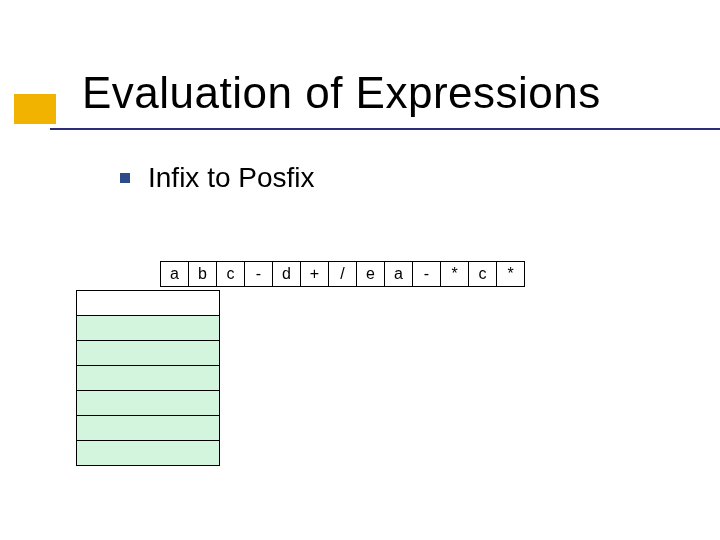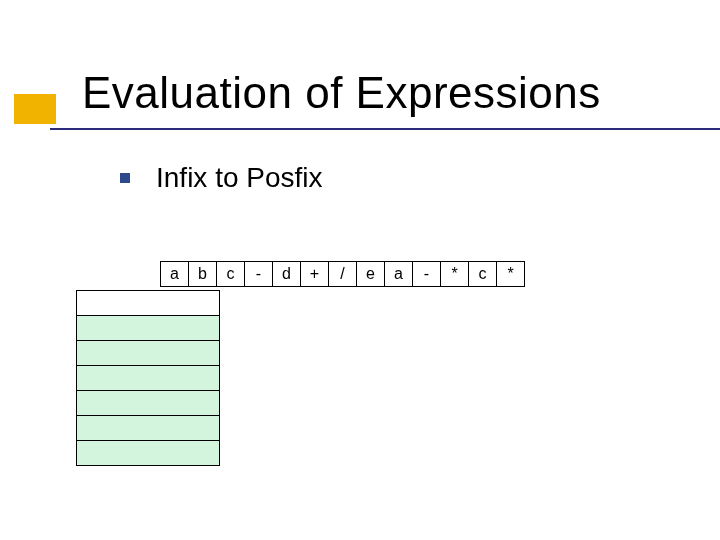--- a/index.html
+++ b/index.html
@@ -46,21 +46,21 @@
   .bullets {
     position: absolute;
     left: 120px;
     top: 158px;
     font-size: 28px;
     line-height: 1.45;
   }
   .bullet-row {
     display: flex;
     align-items: center;
-    gap: 26px;
+    gap: 18px;
   }
   .sq {
     width: 10px;
     height: 10px;
     background: #2d4a8a;
     flex: 0 0 auto;
   }
   .token-row {
     position: absolute;
     left: 160px;

